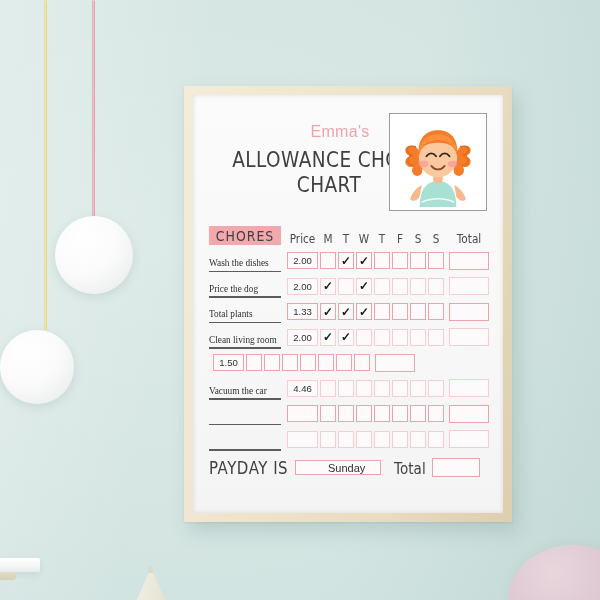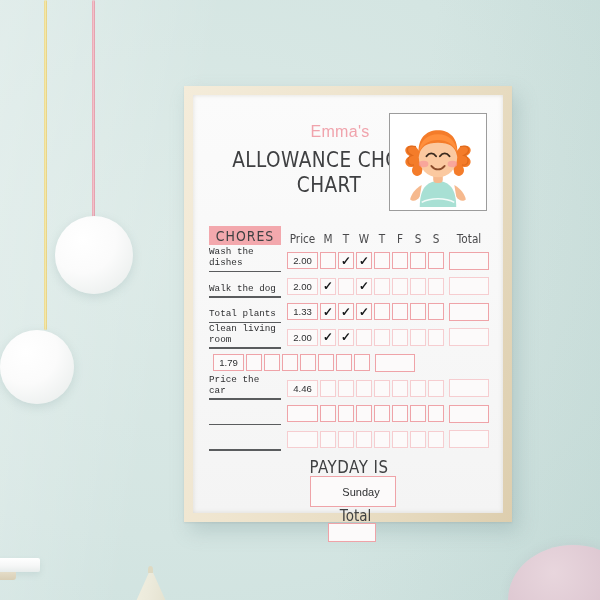--- a/index.html
+++ b/index.html
@@ -72,37 +72,37 @@
   .hc{font-size:10.5px;color:#4a4a4c;text-align:center;
       font-family:"DejaVu Sans", sans-serif;transform:scaleY(1.1);}
   .hc.price{width:31px;}
   .hc.day{width:16px;margin-left:2px;}
   .hc.total{width:40px;margin-left:5px;}
   
   .rows{margin-top:3px;}
   .row{display:flex;align-items:center;height:25.5px;}
   .chore-cell{width:112px;margin-left:2px;position:relative;height:23px;}
   .chore-cell .label{position:absolute;left:0;bottom:4px;font-size:9.3px;color:#2f3032;
-    font-family:Liberation Mono, monospace;}
+    font-family:Liberation Serif, serif;}
   .chore-cell .rule{position:absolute;left:0;right:0;bottom:0;height:1.3px;background:#5a5c5e;}
   .cells{display:flex;align-items:center;margin-left:6px;}
   .price-box{width:31px;height:17px;border:1.4px solid #efa3a8;background:#fcfafa;
     display:flex;align-items:center;justify-content:center;box-sizing:border-box;}
   .price-box span{font-size:9.6px;color:#2f3032;}
   .chk{width:16px;height:17px;border:1.4px solid #efa3a8;margin-left:2px;box-sizing:border-box;
     background:#fcfafa;display:flex;align-items:center;justify-content:center;}
   .chk b{font-size:12px;color:#16181a;line-height:1;font-weight:700;}
   .total-box{width:40px;height:18px;border:1.4px solid #efa3a8;margin-left:5px;
     background:#fcfafa;box-sizing:border-box;}
   .row.faint .price-box,.row.faint .chk,.row.faint .total-box{border-color:#f6cdd0;}
   
-  .footer{display:flex;align-items:center;margin-top:6px;margin-left:2px;flex-direction:column;}
+  .footer{display:flex;align-items:center;margin-top:6px;margin-left:2px;}
   .payday{font-size:15px;color:#3f4042;letter-spacing:.5px;
     font-family:"DejaVu Sans", sans-serif;transform:scaleY(1.18);}
-  .payday-box{width:86px;height:31px;border:1.5px solid #efa3a8;margin-left:7px;
+  .payday-box{width:86px;height:15px;border:1.5px solid #efa3a8;margin-left:7px;
     background:#fcfafa;display:flex;align-items:center;justify-content:center;box-sizing:border-box;padding-left:17px;}
   .payday-box span{font-size:11px;color:#2f3032;}
   .total-label{font-size:13.5px;color:#3f4042;margin-left:13px;
     font-family:"DejaVu Sans", sans-serif;transform:scaleY(1.15);}
   .grand-total{width:48px;height:19px;border:1.5px solid #efa3a8;margin-left:6px;
     background:#fcfafa;box-sizing:border-box;}
 </style>
 </head>
 <body>
 
@@ -200,21 +200,21 @@
               </div>
               <div class="chk"></div>
               <div class="chk"></div>
               <div class="chk"></div>
               <div class="chk"></div>
               <div class="total-box"></div>
             </div>
           </div>
           <div class="row faint">
             <div class="chore-cell">
-              <div class="label">Walk the dog</div>
+              <div class="label">Price the dog</div>
               <div class="rule"></div>
             </div>
             <div class="cells">
               <div class="price-box">
                 <span>2.00</span>
               </div>
               <div class="chk">
                 <b>✓</b>
               </div>
               <div class="chk"></div>
@@ -272,35 +272,35 @@
               <div class="chk"></div>
               <div class="chk"></div>
               <div class="chk"></div>
               <div class="chk"></div>
               <div class="total-box"></div>
             </div>
           </div>
           <div class="row">
             <div class="cells">
               <div class="price-box">
-                <span>1.79</span>
+                <span>1.50</span>
               </div>
               <div class="chk"></div>
               <div class="chk"></div>
               <div class="chk"></div>
               <div class="chk"></div>
               <div class="chk"></div>
               <div class="chk"></div>
               <div class="chk"></div>
               <div class="total-box"></div>
             </div>
           </div>
           <div class="row faint">
             <div class="chore-cell">
-              <div class="label">Price the car</div>
+              <div class="label">Vacuum the car</div>
               <div class="rule"></div>
             </div>
             <div class="cells">
               <div class="price-box">
                 <span>4.46</span>
               </div>
               <div class="chk"></div>
               <div class="chk"></div>
               <div class="chk"></div>
               <div class="chk"></div>

